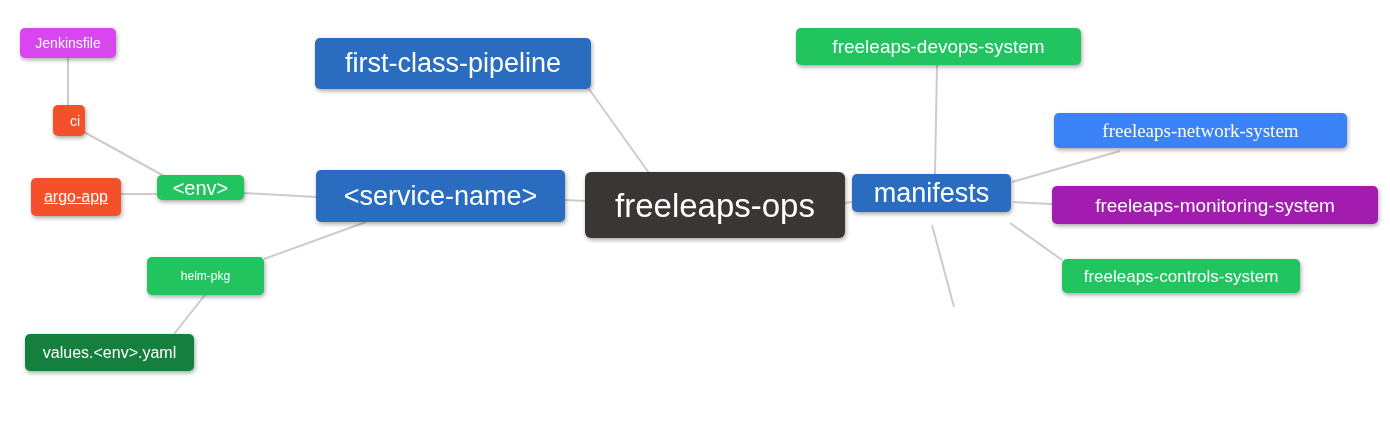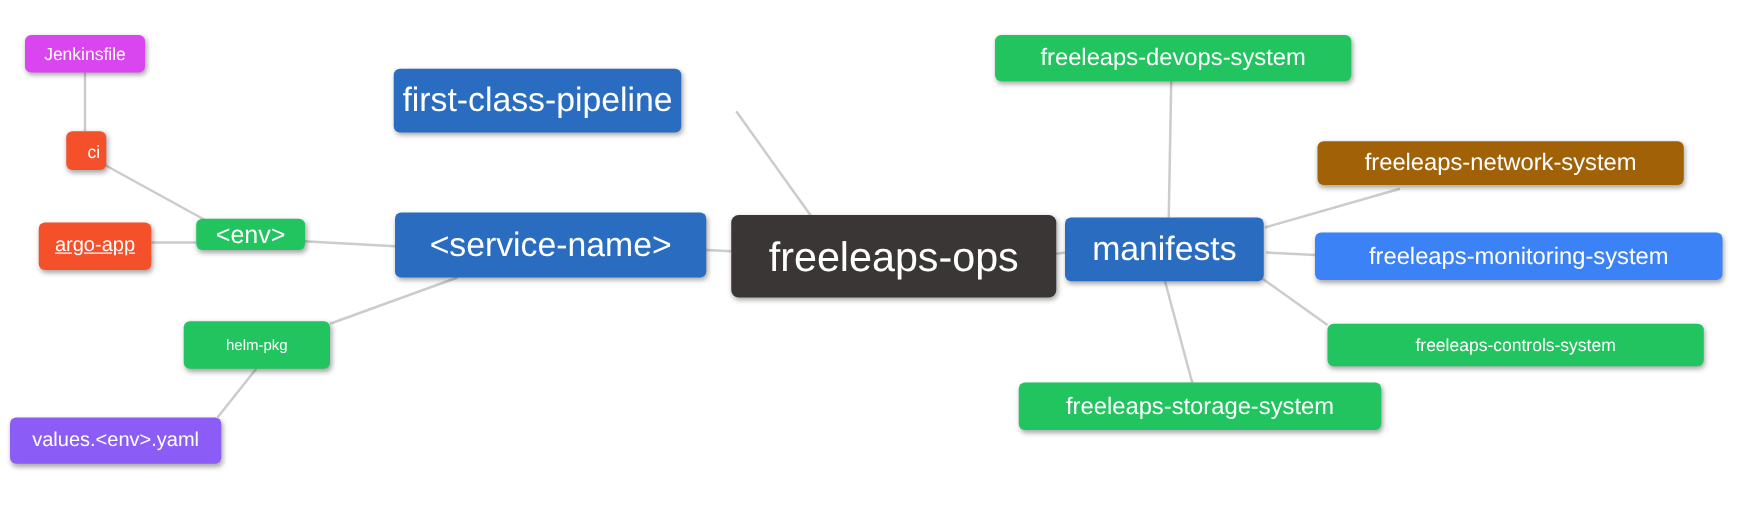--- a/index.html
+++ b/index.html
@@ -70,33 +70,32 @@
   <div class="node amber" style="left: 20px; top: 28px; width: 96px; height: 30px; font-size: 14px; background-color: #d946ef;">Jenkinsfile</div>
 
   <div class="node red" style="left: 53px; top: 105px; width: 32px; height: 31px; font-size: 14px; background-color: rgb(244, 80, 42); padding-left: 12px;">ci</div>
 
   <div class="node red" style="left: 31px; top: 178px; width: 90px; height: 38px; font-size: 16px; background-color: rgb(244, 80, 42); text-decoration: underline;">argo-app</div>
 
   <div class="node green" style="left: 157px; top: 175px; width: 87px; height: 25px; font-size: 20px; background-color: rgb(33, 196, 94);">&lt;env&gt;</div>
 
   <div class="node green" style="left: 147px; top: 257px; width: 117px; height: 38px; font-size: 12px; background-color: rgb(33, 196, 94);">helm-pkg</div>
 
-  <div class="node red" style="left: 8px; top: 334px; width: 169px; height: 37px; font-size: 16px; background-color: #8b5cf6;">values.&lt;env&gt;.yaml</div>
+  <div class="node red" style="left: 25px; top: 334px; width: 169px; height: 37px; font-size: 16px; background-color: #15803d;">values.&lt;env&gt;.yaml</div>
 
-  <div class="node blue" style="left: 315px; top: 38px; width: 230px; height: 51px; font-size: 27px; background-color: rgb(42, 109, 192); margin-top: 17px;">first-class-pipeline</div>
+  <div class="node blue" style="left: 315px; top: 38px; width: 276px; height: 51px; font-size: 27px; background-color: rgb(42, 109, 192);">first-class-pipeline</div>
 
   <div class="node blue" style="left: 316px; top: 170px; width: 249px; height: 52px; font-size: 27px; background-color: rgb(42, 109, 192); text-align: right;">&lt;service-name&gt;</div>
 
   <div class="node dark" style="left: 585px; top: 172px; width: 260px; height: 66px; font-size: 33px; background-color: rgb(59, 54, 54);">freeleaps-ops</div>
 
-  <div class="node blue" style="left: 852px; top: 174px; width: 159px; height: 51px; font-size: 27px; background-color: rgb(42, 109, 192);">manifests</div>
+  <div class="node blue" style="left: 852px; top: 174px; width: 159px; height: 38px; font-size: 27px; background-color: rgb(42, 109, 192);">manifests</div>
 
   <div class="node green" style="left: 796px; top: 28px; width: 285px; height: 37px; font-size: 19px; background-color: rgb(33, 196, 94);">freeleaps-devops-system</div>
 
-  <div class="node green" style="left: 1054px; top: 113px; width: 293px; height: 35px; font-size: 19px; background-color: #a16207;">freeleaps-network-system</div>
+  <div class="node green" style="left: 1054px; top: 113px; width: 293px; height: 35px; font-size: 19px; background-color: #3b82f6; font-family: Liberation Serif, serif;">freeleaps-network-system</div>
 
-  <div class="node green" style="left: 1052px; top: 186px; width: 326px; height: 38px; font-size: 19px; background-color: #3b82f6;">freeleaps-monitoring-system</div>
+  <div class="node green" style="left: 1052px; top: 186px; width: 326px; height: 38px; font-size: 19px; background-color: #a21caf;">freeleaps-monitoring-system</div>
 
-  <div class="node green" style="left: 1062px; top: 259px; width: 301px; height: 34px; font-size: 14px; background-color: rgb(33, 196, 94);">freeleaps-controls-system</div>
+  <div class="node green" style="left: 1062px; top: 259px; width: 238px; height: 34px; font-size: 17px; background-color: rgb(33, 196, 94);">freeleaps-controls-system</div>
 
-  <div class="node green" style="left: 815px; top: 306px; width: 290px; height: 38px; font-size: 19px; background-color: rgb(33, 196, 94);">freeleaps-storage-system</div>
 
 </div>
 
 </body></html>

